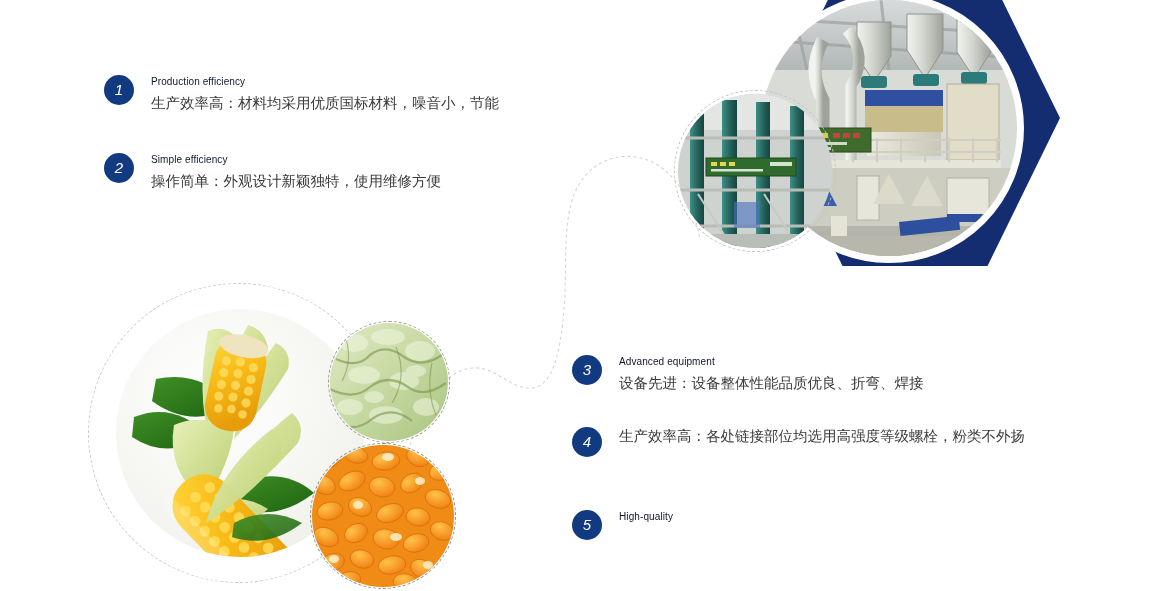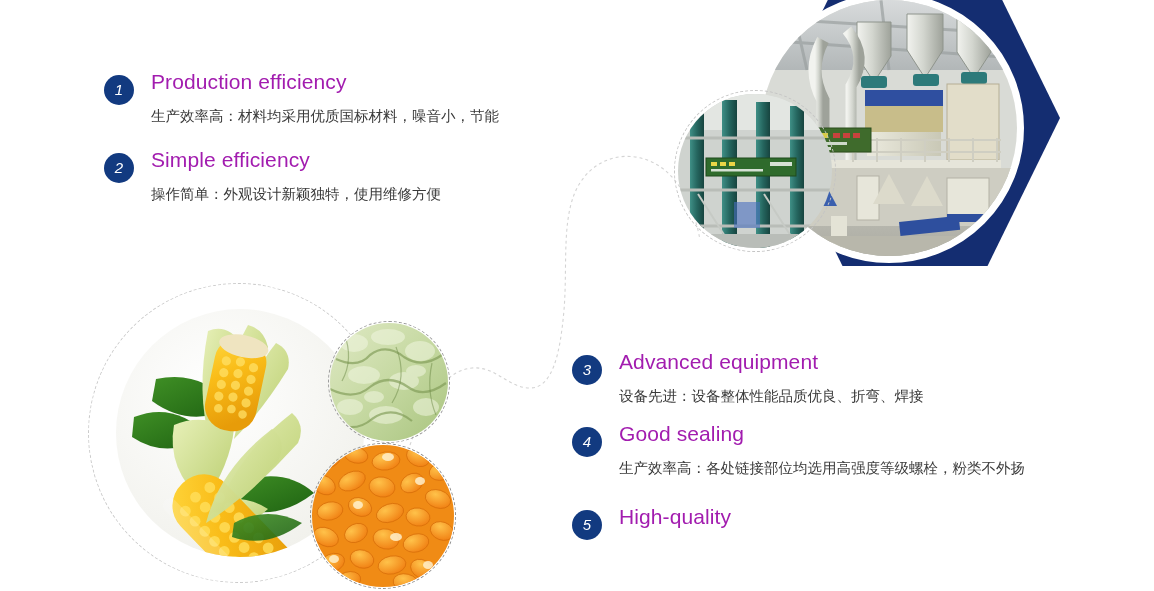--- a/index.html
+++ b/index.html
@@ -36,32 +36,32 @@
     line-height: 30px;
     text-align: center;
     flex: 0 0 30px;
     margin-top: 3px;
     letter-spacing: 0;
   }
   .ftext {
     margin-left: 17px;
   }
   .ftitle {
-    color: #a21caf;
-    font-size: 21px;
+    color: #0f172a;
+    font-size: 10px;
     line-height: 19px;
     white-space: nowrap;
     letter-spacing: 0.1px;
   }
   .fdesc {
     color: #3a3a3a;
     font-size: 14.5px;
     line-height: 22px;
     white-space: nowrap;
-    margin-top: 14px;
+    margin-top: 1px;
   }
 
   
   #feature-1 { left: 104px; top: 72px; }
   #feature-2 { left: 104px; top: 150px; }
   
   #feature-3 { left: 572px; top: 352px; }
   #feature-4 { left: 572px; top: 424px; }
   #feature-5 { left: 572px; top: 507px; }
 
@@ -568,21 +568,20 @@
     <div class="badge">3</div>
     <div class="ftext">
       <div class="ftitle">Advanced equipment</div>
       <div class="fdesc">设备先进：设备整体性能品质优良、折弯、焊接</div>
     </div>
   </div>
 
   <div class="feature" id="feature-4">
     <div class="badge">4</div>
     <div class="ftext">
-      <div class="ftitle">Good sealing</div>
       <div class="fdesc">生产效率高：各处链接部位均选用高强度等级螺栓，粉类不外扬</div>
     </div>
   </div>
 
   <div class="feature" id="feature-5">
     <div class="badge">5</div>
     <div class="ftext">
       <div class="ftitle">High-quality</div>
     </div>
   </div>

